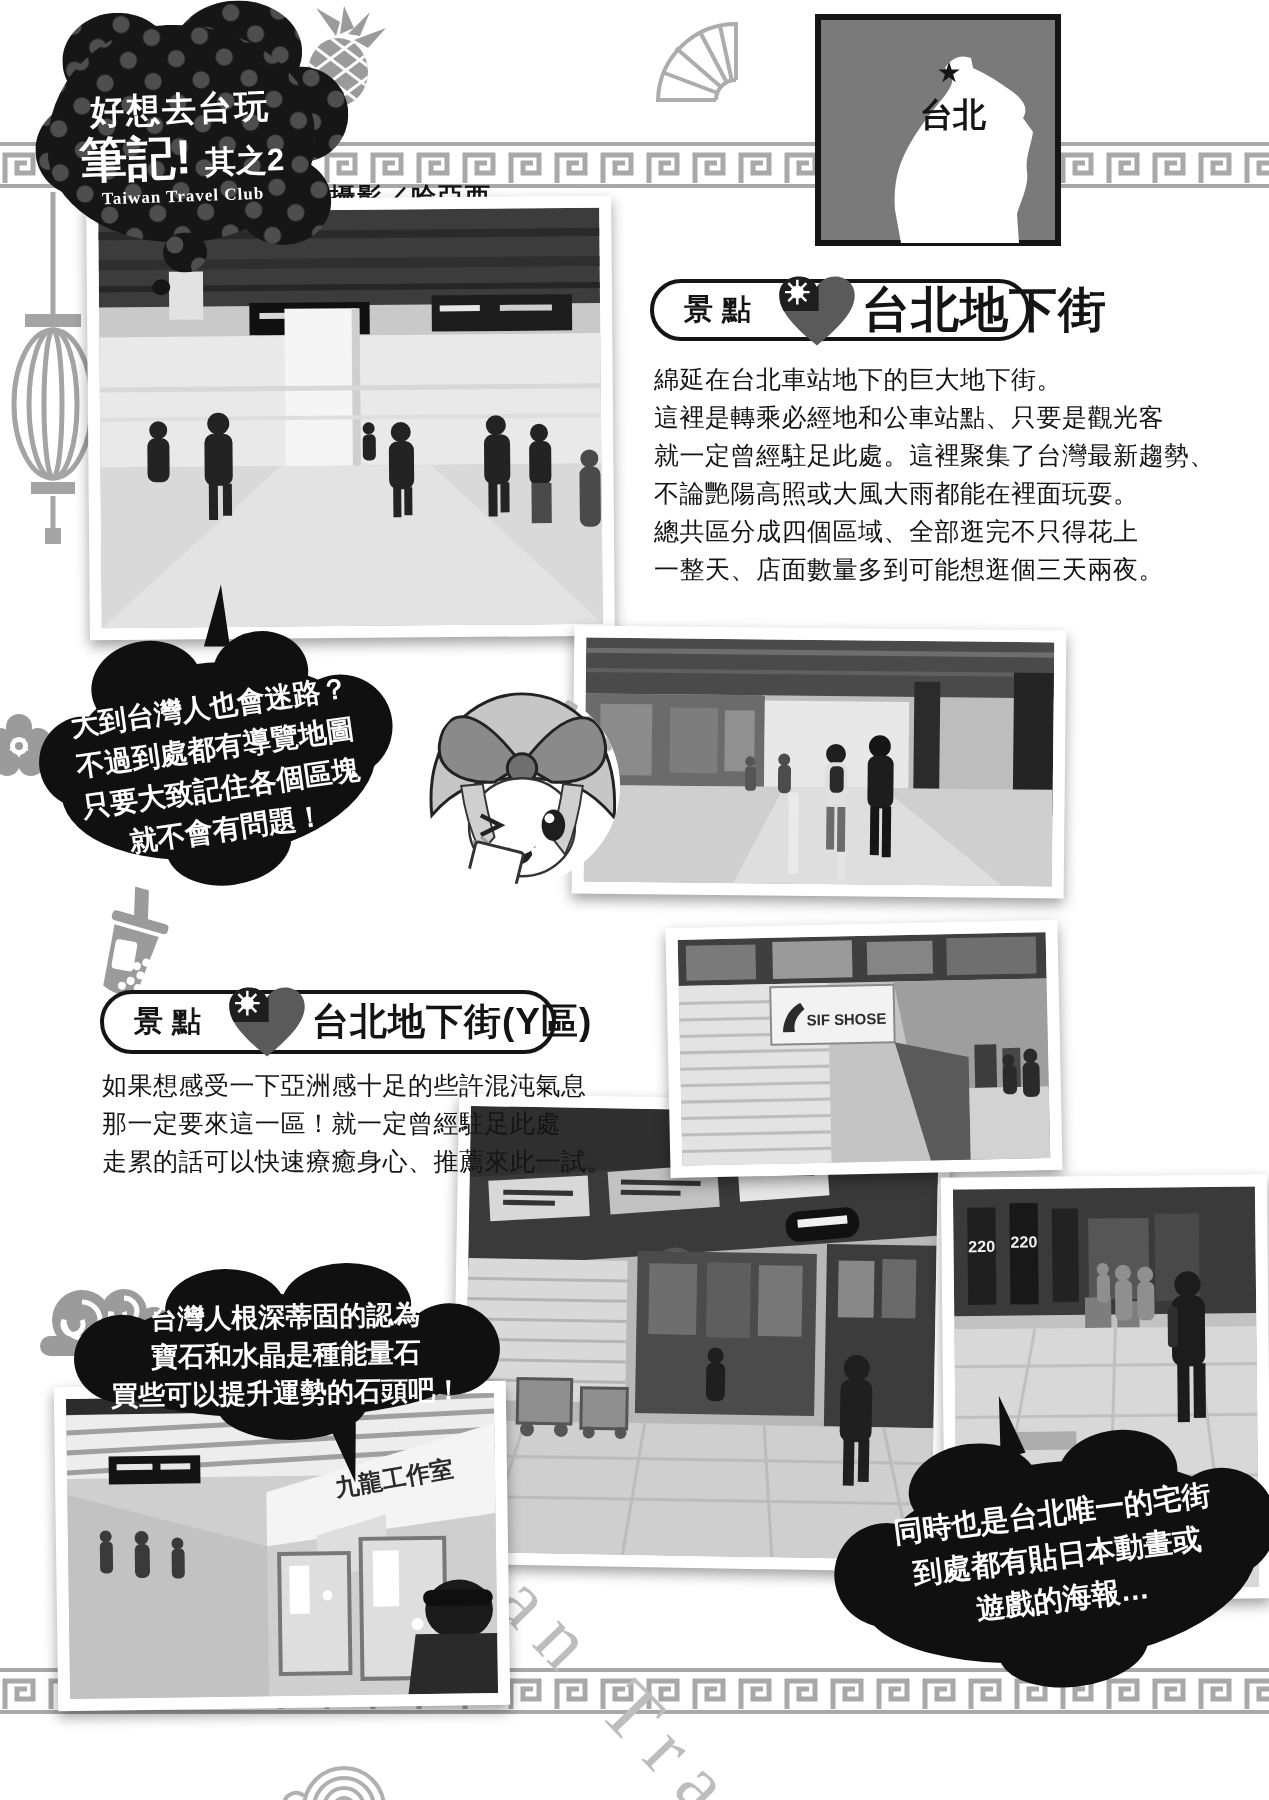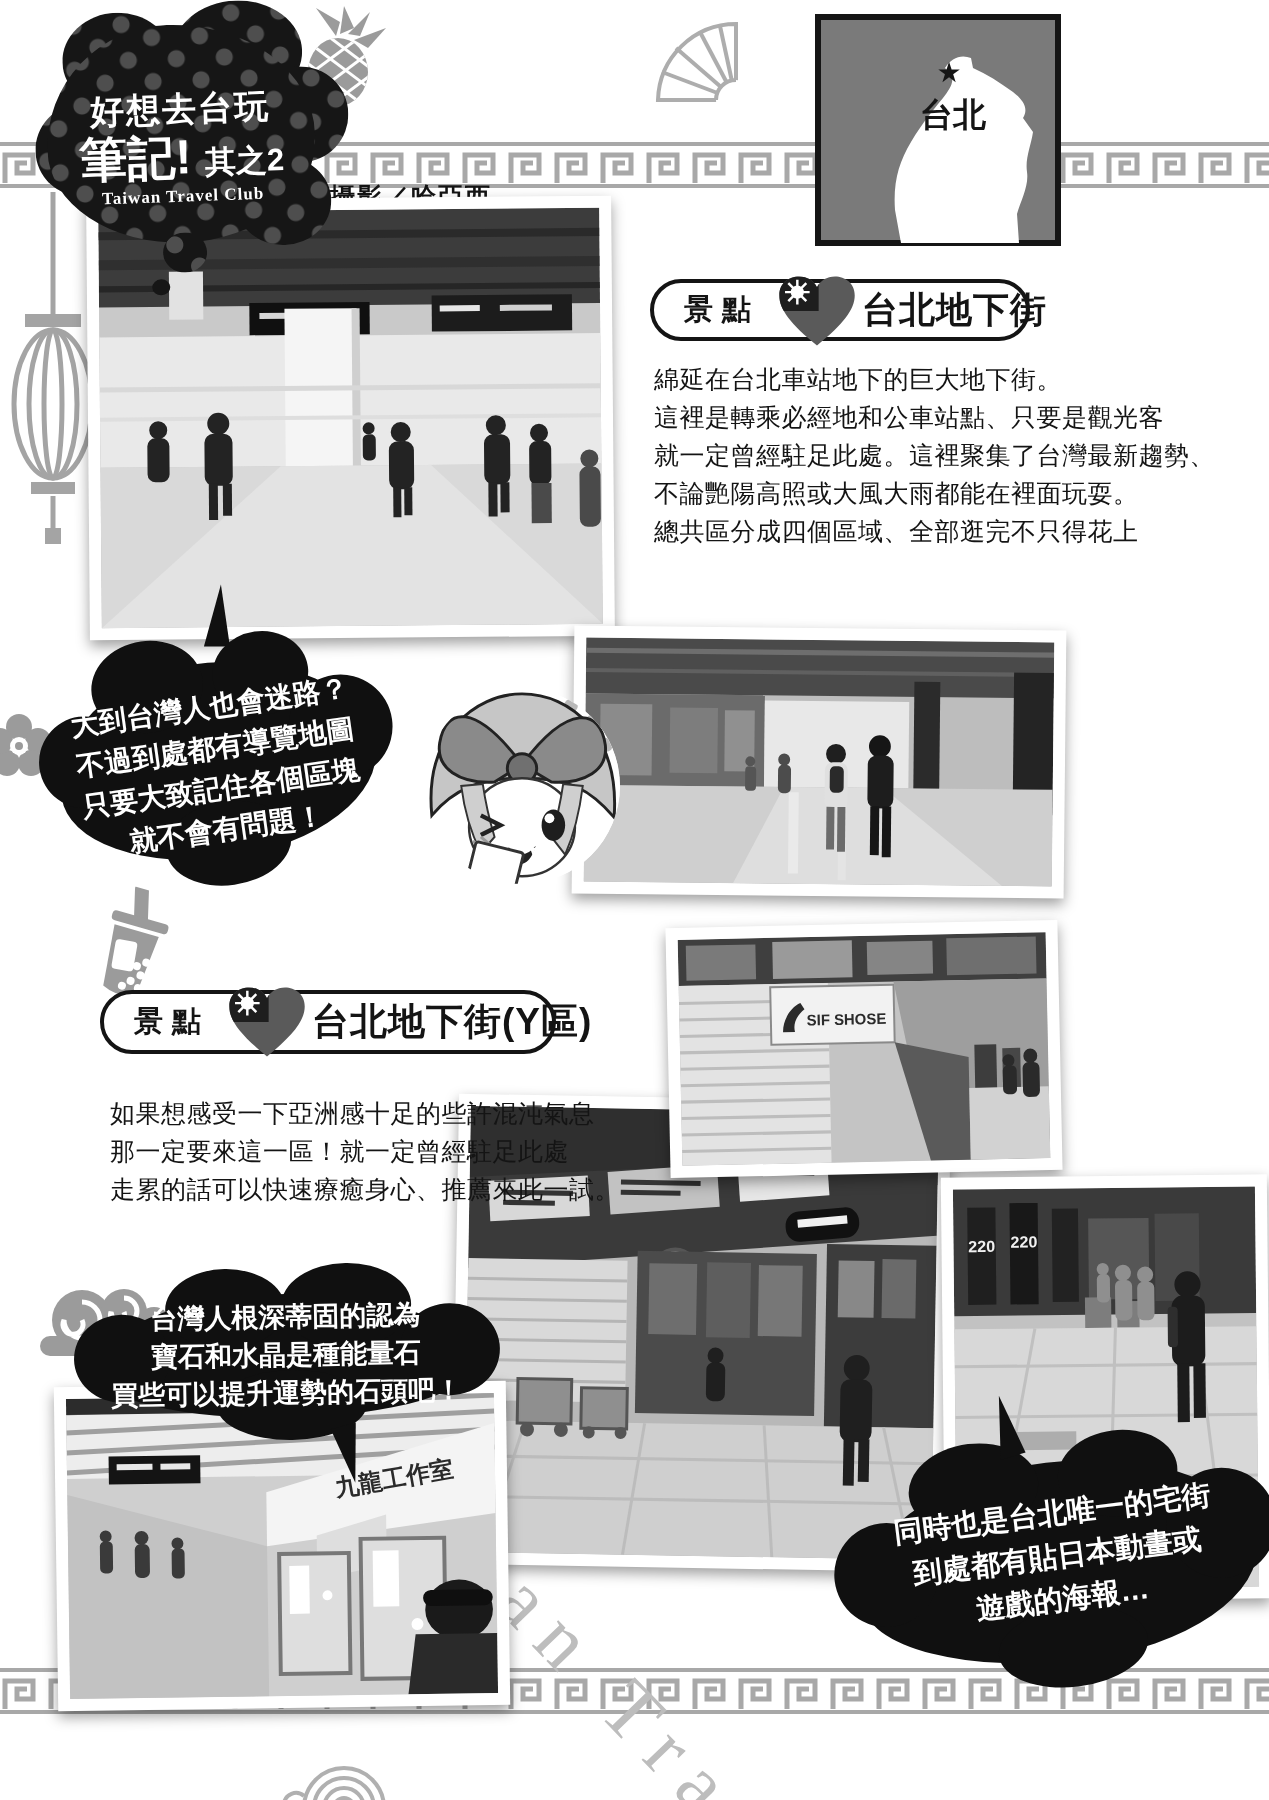--- a/index.html
+++ b/index.html
@@ -296,28 +296,29 @@
           <g stroke="#fff" stroke-width="3">
               <line x1="26" y1="8" x2="26" y2="38"></line>
               <line x1="11" y1="23" x2="41" y2="23"></line>
               <line x1="15" y1="12" x2="37" y2="34"></line>
               <line x1="37" y1="12" x2="15" y2="34"></line>
             </g>
           <circle cx="26" cy="23" r="8" fill="#fff"></circle>
         </g>
       </svg>
     </span>
-    <span class="cap-title" style="font-size:36px;">台北地下街</span>
+    <span class="cap-title" style="font-size:48px;">台北地下街</span>
   </div>
   <div class="abs bodytext" style="left:654px;top:360px;width:605px;">
     <div>綿延在台北車站地下的巨大地下街。</div>
     <div>這裡是轉乘必經地和公車站點、只要是觀光客</div>
     <div>就一定曾經駐足此處。這裡聚集了台灣最新趨勢、</div>
     <div>不論艷陽高照或大風大雨都能在裡面玩耍。</div>
     <div>總共區分成四個區域、全部逛完不只得花上</div>
+    <div>一整天、店面數量多到可能想逛個三天兩夜。</div>
   </div>
 
   <div class="abs photo" style="left:573px;top:628px;width:468px;height:244px;z-index:3;transform:rotate(0.6deg);">
     <svg viewBox="0 0 470 240" preserveAspectRatio="none">
       <rect width="470" height="240" fill="#bdbdbd"></rect>
       <rect width="470" height="55" fill="#4a4a4a"></rect>
       <rect y="10" width="470" height="5" fill="#6e6e6e"></rect>
         <rect y="30" width="470" height="4" fill="#606060"></rect>
       <rect x="330" y="40" width="26" height="115" fill="#2b2b2b"></rect>
         <rect x="430" y="30" width="40" height="140" fill="#242424"></rect>
@@ -448,21 +449,21 @@
               <line x1="11" y1="23" x2="41" y2="23"></line>
               <line x1="15" y1="12" x2="37" y2="34"></line>
               <line x1="37" y1="12" x2="15" y2="34"></line>
             </g>
           <circle cx="26" cy="23" r="8" fill="#fff"></circle>
         </g>
       </svg>
     </span>
     <span class="cap-title" style="font-size:37px;">台北地下街(Y區)</span>
   </div>
-  <div class="abs bodytext" style="left:110px;top:1066px;width:540px;margin-top:28px;">
+  <div class="abs bodytext" style="left:102px;top:1066px;width:540px;">
     <div>如果想感受一下亞洲感十足的些許混沌氣息</div>
     <div>那一定要來這一區！就一定曾經駐足此處</div>
     <div>走累的話可以快速療癒身心、推薦來此一試。</div>
   </div>
 
   <div class="abs photo" style="left:455px;top:1098px;width:468px;height:446px;z-index:3;transform:rotate(1deg);">
     <svg viewBox="0 0 470 440" preserveAspectRatio="none">
       <rect width="470" height="440" fill="#b8b8b8"></rect>
       <rect width="470" height="70" fill="#2f2f2f"></rect>
       <polygon points="0,70 470,40 470,120 0,160" fill="#3a3a3a"></polygon>

